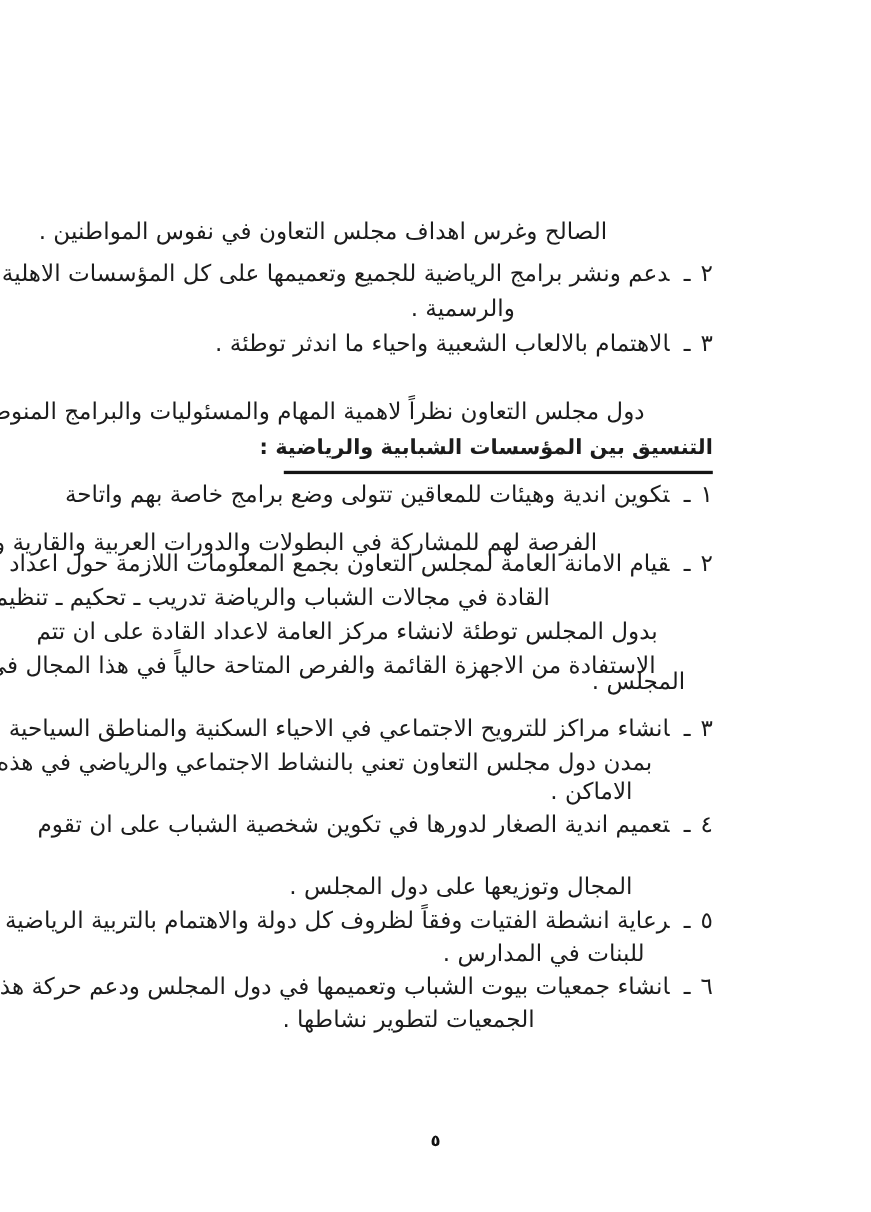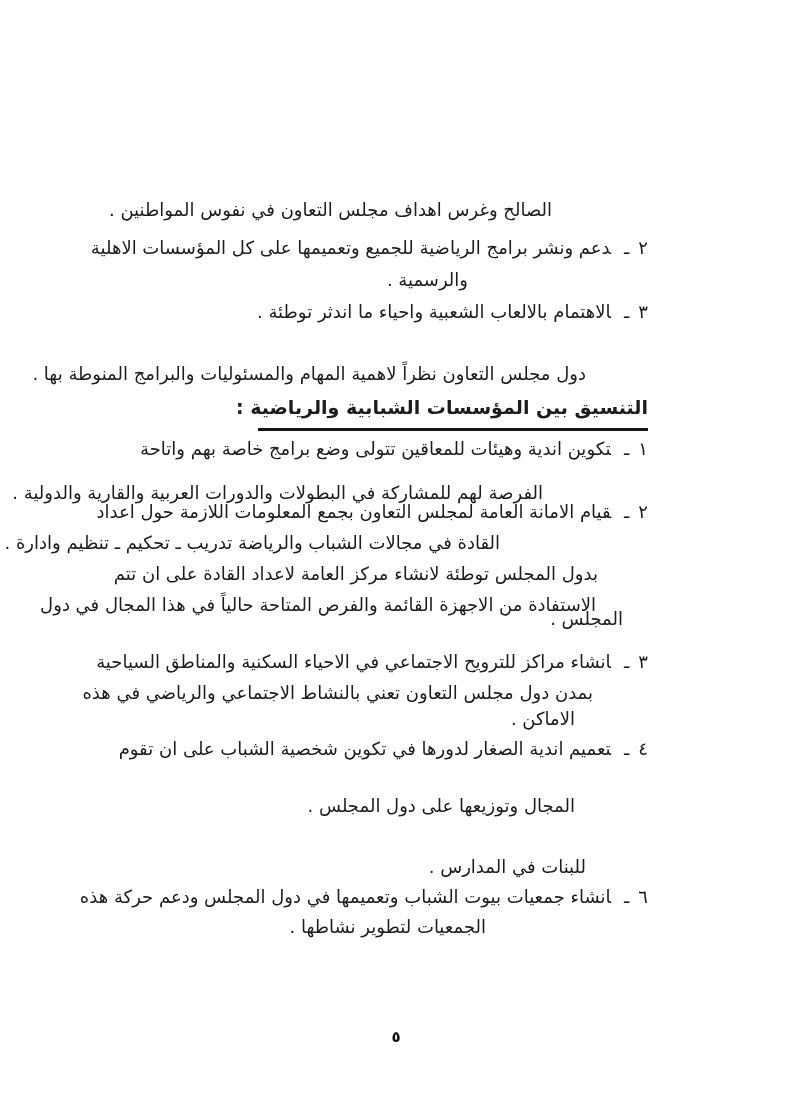--- a/index.html
+++ b/index.html
@@ -17,21 +17,21 @@
     left:143px;top:0;
     width:505px;height:100%;
   }
   .line{
     position:absolute;
     right:0;
     direction:rtl;
     unicode-bidi:embed;
     text-align:right;
     white-space:nowrap;
-    font-size:18px;
+    font-size:21px;
     letter-spacing:0px;
     line-height:22px;
     color:#1c1c1c;
   }
   .num{margin-left:9px;}
   .dash{margin-left:13px;}
   .heading{
     font-weight:bold;
     font-size:19px;
     letter-spacing:0.3px;
@@ -93,20 +93,23 @@
       <span class="num">٣</span><span class="dash">ـ</span><span>انشاء مراكز للترويح الاجتماعي في الاحياء السكنية والمناطق السياحية</span>
     </div>
     <div class="line" style="top:682px;padding-right:55px">بمدن دول مجلس التعاون تعني بالنشاط الاجتماعي والرياضي في هذه</div>
     <div class="line" style="top:708px;padding-right:73px">الاماكن .</div>
 
     <div class="line" style="top:738px">
       <span class="num">٤</span><span class="dash">ـ</span><span>تعميم اندية الصغار لدورها في تكوين شخصية الشباب على ان تقوم</span>
     </div>
     <div class="line" style="top:795px;padding-right:73px">المجال وتوزيعها على دول المجلس .</div>
 
+    <div class="line" style="top:826px">
+      <span class="num">٥</span><span class="dash">ـ</span><span>رعاية انشطة الفتيات وفقاً لظروف كل دولة والاهتمام بالتربية الرياضية</span>
+    </div>
     <div class="line" style="top:856px;padding-right:62px">للبنات في المدارس .</div>
 
     <div class="line" style="top:886px">
       <span class="num">٦</span><span class="dash">ـ</span><span>انشاء جمعيات بيوت الشباب وتعميمها في دول المجلس ودعم حركة هذه</span>
     </div>
     <div class="line" style="top:916px;padding-right:162px">الجمعيات لتطوير نشاطها .</div>
 
   </div>
 
   <div class="page-number">٥</div>

